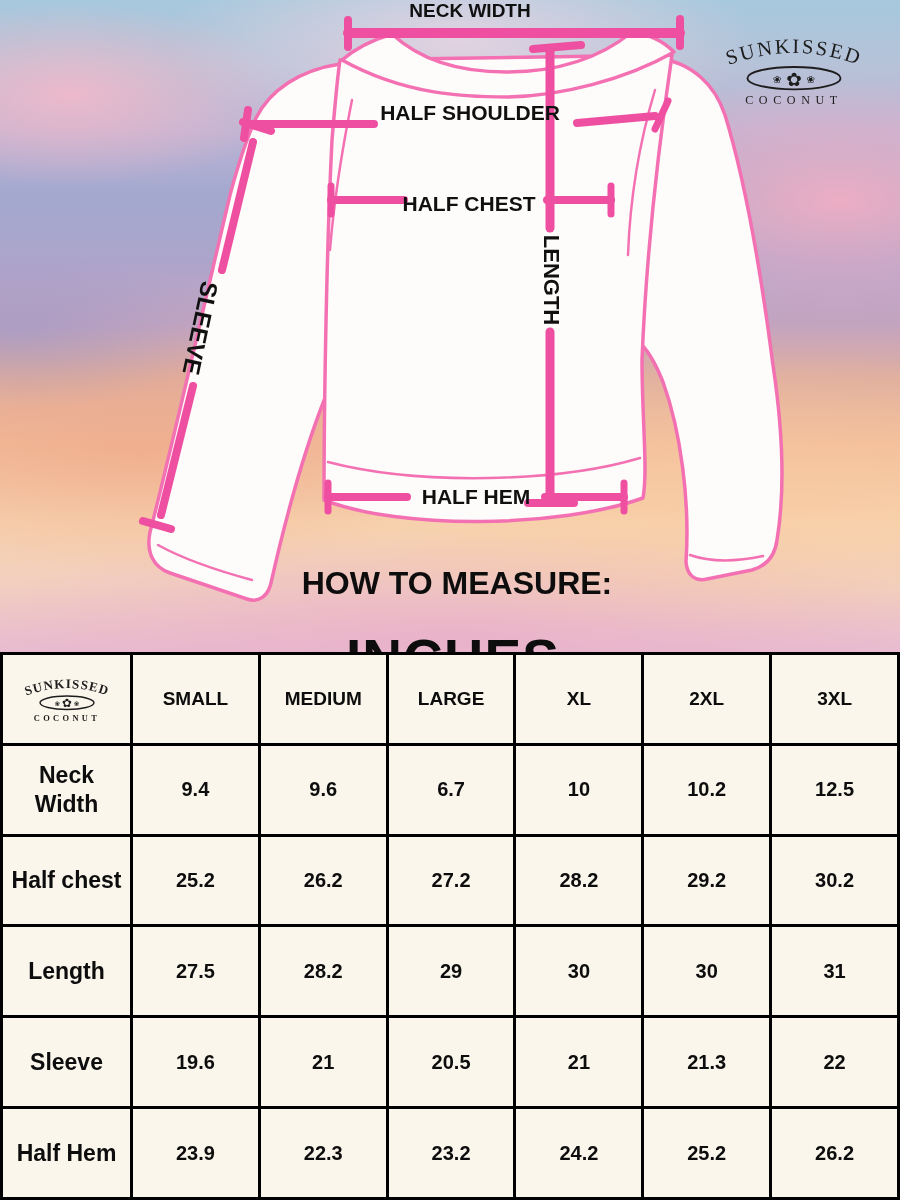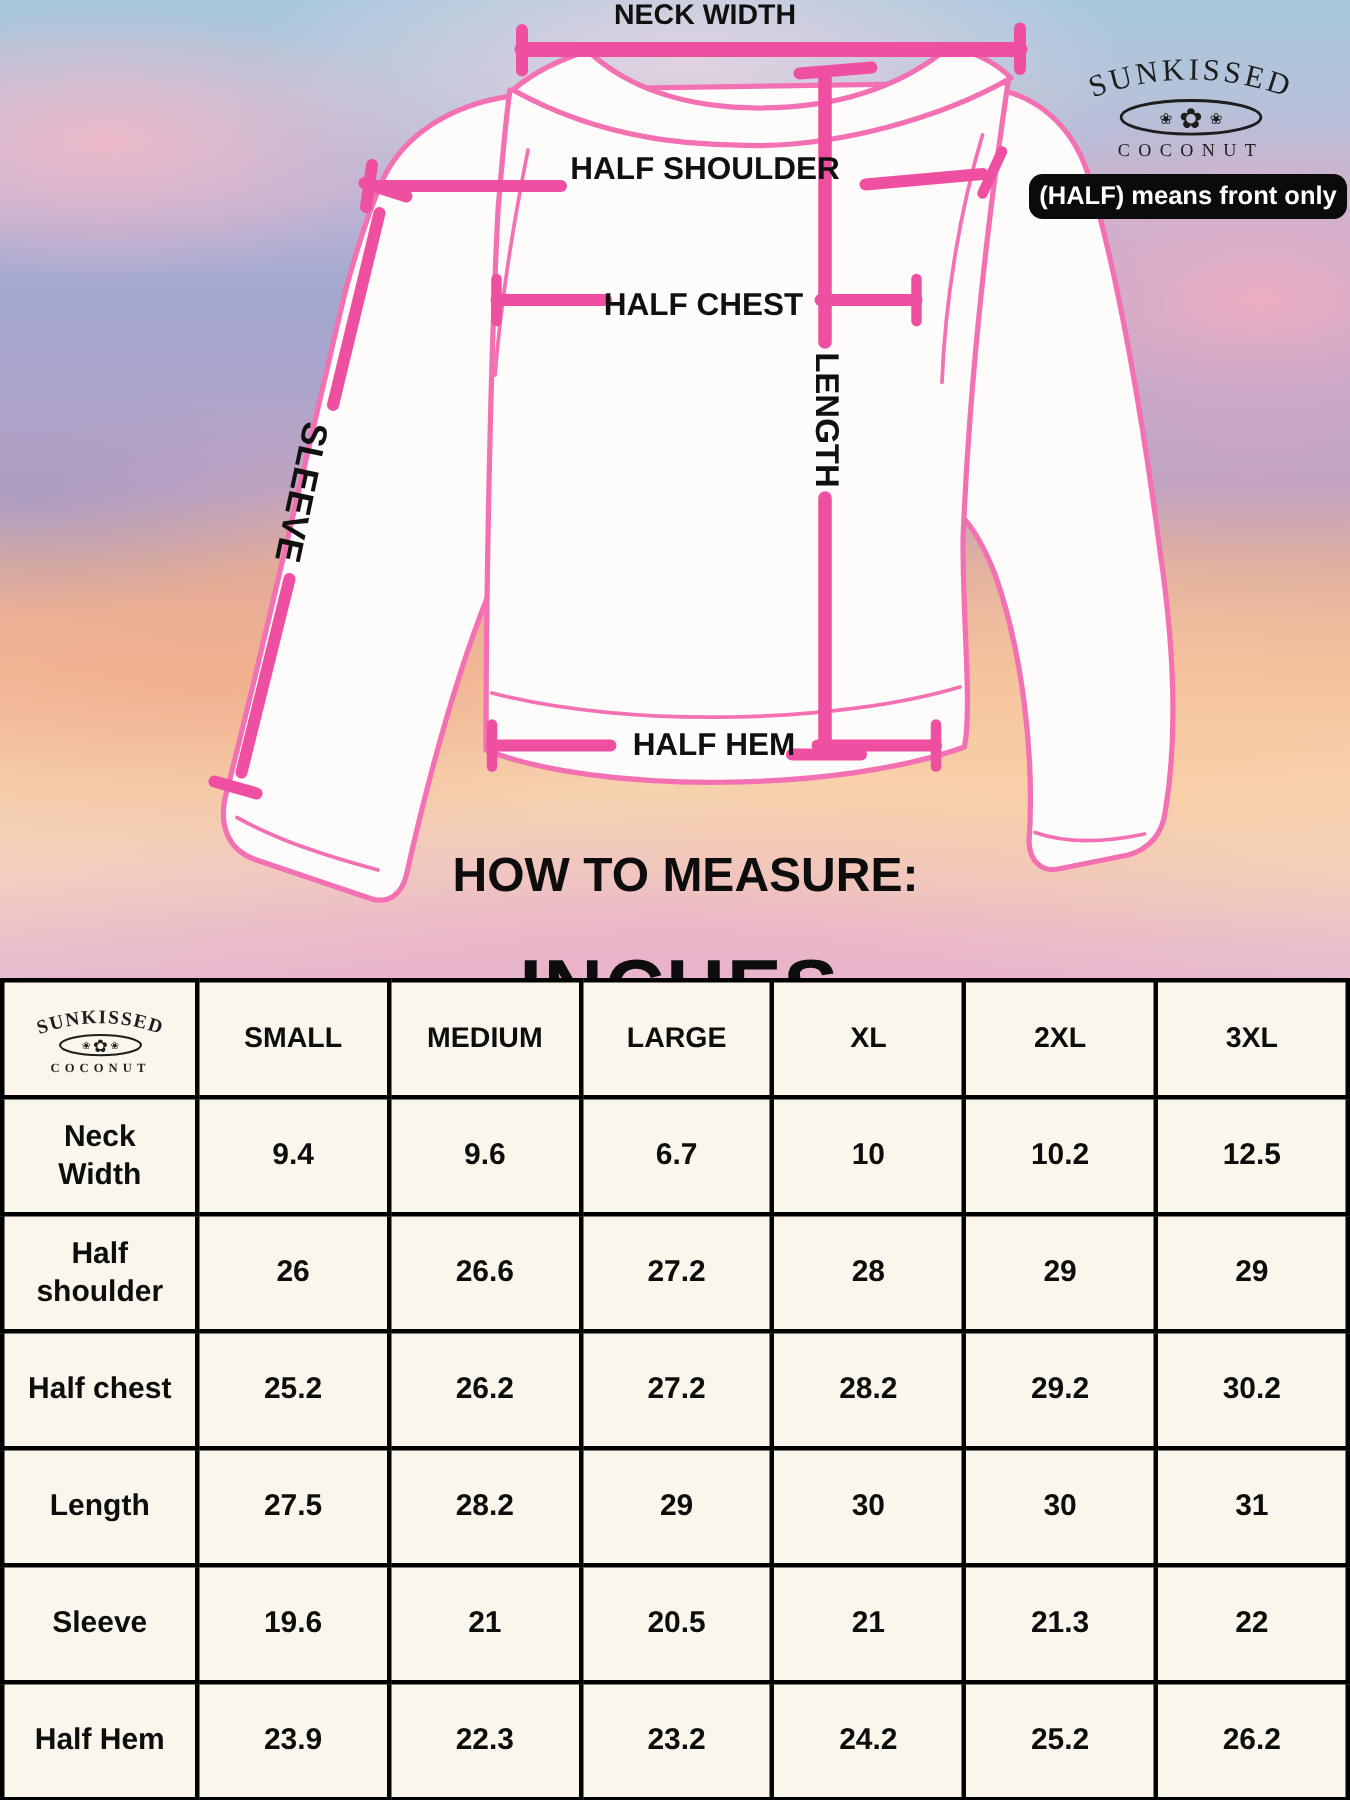--- a/index.html
+++ b/index.html
@@ -37,21 +37,21 @@
 
   .logo-serif{font-family:"Liberation Serif","DejaVu Serif",serif;fill:#1d1d1d;}
   .flower{font-family:"DejaVu Sans",sans-serif;fill:#1d1d1d;}
 
   
   table.sizes{position:absolute;left:0;top:652px;width:900px;height:548px;
     border-collapse:collapse;table-layout:fixed;background:#faf6ec;}
   table.sizes td,table.sizes th{border:3px solid #000;text-align:center;vertical-align:middle;
     padding:0;color:#0d0d0d;}
   table.sizes th{font-size:19px;font-weight:bold;}
-  td.rowlabel{font-size:20px;font-weight:bold;white-space:pre-line;line-height:1.25;}
+  td.rowlabel{font-size:23px;font-weight:bold;white-space:pre-line;line-height:1.25;}
   td.val{font-size:20px;font-weight:bold;}
 </style>
 </head>
 <body>
 
 <div class="stage">
 
   <div class="sky">
 
     <svg width="900" height="652" viewBox="0 0 900 652" style="position:absolute;left:0;top:0;">
@@ -142,23 +142,20 @@
       <text class="logo-serif" font-size="22" letter-spacing="2.5">
         <textPath href="#arcBig" startOffset="50%" text-anchor="middle">SUNKISSED</textPath>
       </text>
       <ellipse cx="105" cy="56" rx="50" ry="12" fill="none" stroke="#1d1d1d" stroke-width="2"></ellipse>
       <text class="flower" x="87" y="61" font-size="11" text-anchor="middle">❀</text>
       <text class="flower" x="105" y="64" font-size="20" text-anchor="middle">✿</text>
       <text class="flower" x="123" y="61" font-size="11" text-anchor="middle">❀</text>
       <text class="logo-serif" x="105" y="84" font-size="13" letter-spacing="6" text-anchor="middle">COCONUT</text>
     </svg>
 
-    <div class="badge">
-      <span>(HALF) means front only</span>
-    </div>
 
     <div class="how">HOW TO MEASURE:</div>
     <div class="inches">INCHES</div>
   </div>
 
   <table class="sizes">
     <colgroup>
         <col style="width:130px">
         <col>
         <col>
@@ -195,30 +192,20 @@
       <td class="rowlabel">Neck
 Width</td>
       <td class="val">9.4</td>
       <td class="val">9.6</td>
       <td class="val">6.7</td>
       <td class="val">10</td>
       <td class="val">10.2</td>
       <td class="val">12.5</td>
     </tr>
     <tr style="height:78px">
-      <td class="rowlabel">Half
-shoulder</td>
-      <td class="val">26</td>
-      <td class="val">26.6</td>
-      <td class="val">27.2</td>
-      <td class="val">28</td>
-      <td class="val">29</td>
-      <td class="val">29</td>
-    </tr>
-    <tr style="height:78px">
       <td class="rowlabel">Half chest</td>
       <td class="val">25.2</td>
       <td class="val">26.2</td>
       <td class="val">27.2</td>
       <td class="val">28.2</td>
       <td class="val">29.2</td>
       <td class="val">30.2</td>
     </tr>
     <tr style="height:78px">
       <td class="rowlabel">Length</td>

